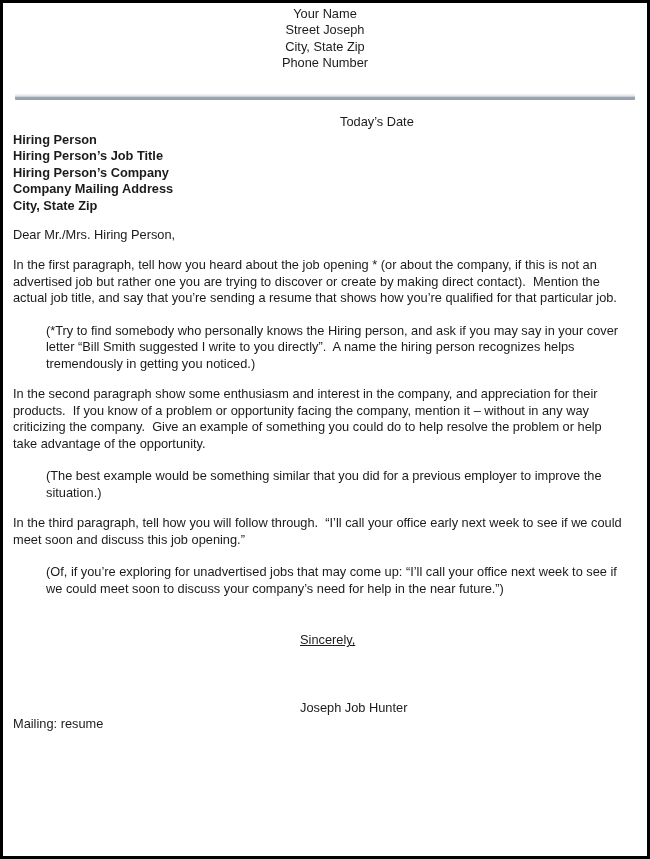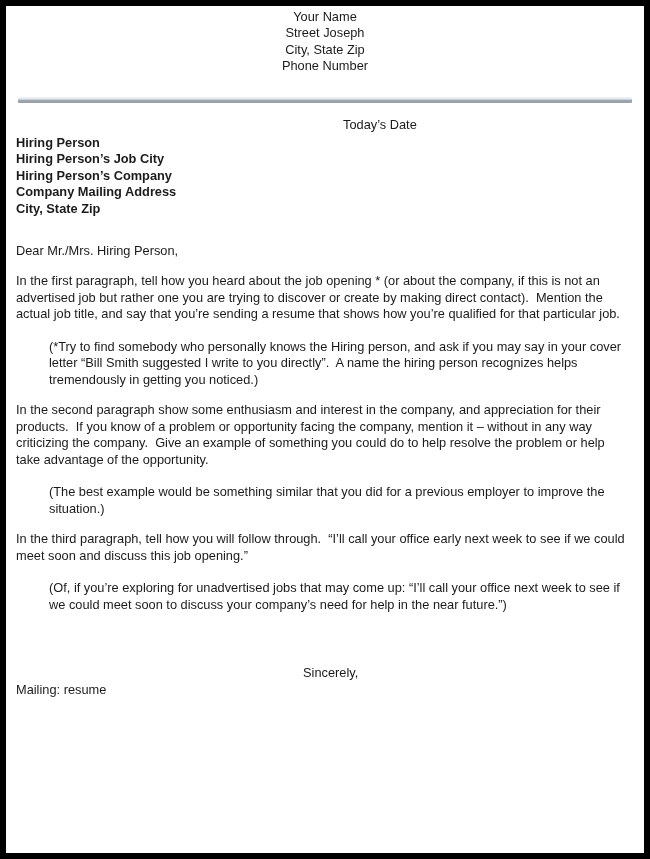--- a/index.html
+++ b/index.html
@@ -1,51 +1,51 @@
 <!DOCTYPE html>
 <html><head>
 <meta charset="utf-8">
 <style>
   html, body { margin: 0; padding: 0; background: #ffffff; }
   .page {
     width: 650px;
     height: 859px;
     box-sizing: border-box;
-    border: 6px solid #000000;
+    border: 3px solid #000000;
     background: #ffffff;
     font-family: "Liberation Sans", sans-serif;
     font-size: 12.8px;
     line-height: 16.4px;
     color: #1b1b1b;
     padding: 3px 10px 0 10px;
     overflow: hidden;
   }
   .sender { text-align: center; }
   .divider {
     height: 6px;
     margin: 22px 2px 0 2px;
     background: linear-gradient(to bottom,
       #f2f4f7 0%, #e3e8ee 30%, #c4cad2 45%, #99a1ab 60%, #99a1ab 100%);
     border-radius: 1px;
   }
   .date-line { margin-top: 14px; padding-left: 327px; }
   .recipient { margin-top: 2px; font-weight: bold; }
-  .block { margin-top: 26px; }
+  .block { margin-top: 13px; }
   .para {
     margin-top: 14px;
     width: 613px;
     white-space: pre-wrap;
   }
   .note {
     margin-top: 16.4px;
     margin-left: 33px;
     width: 578px;
     white-space: pre-wrap;
   }
-  .valediction { margin-top: 52px; padding-left: 287px; }
+  .valediction { margin-top: 35px; padding-left: 287px; text-decoration: underline; }
   .signature { margin-top: 51px; padding-left: 287px; }
   .enclosure { margin-top: 0; }
   .line { white-space: pre; }
 </style>
 </head>
 <body>
 
 <div class="page">
 
   <div class="sender">
@@ -54,21 +54,21 @@
     <div class="line">City, State Zip</div>
     <div class="line">Phone Number</div>
   </div>
 
   <div class="divider"></div>
 
   <div class="date-line">Today’s Date</div>
 
   <div class="recipient">
     <div class="line">Hiring Person</div>
-    <div class="line">Hiring Person’s Job City</div>
+    <div class="line">Hiring Person’s Job Title</div>
     <div class="line">Hiring Person’s Company</div>
     <div class="line">Company Mailing Address</div>
     <div class="line">City, State Zip</div>
   </div>
 
   <div class="block">Dear Mr./Mrs. Hiring Person,</div>
 
   <div class="para">In the first paragraph, tell how you heard about the job opening * (or about the company, if this is not an advertised job but rather one you are trying to discover or create by making direct contact).  Mention the actual job title, and say that you’re sending a resume that shows how you’re qualified for that particular job.</div>
 
   <div class="note">(*Try to find somebody who personally knows the Hiring person, and ask if you may say in your cover letter “Bill Smith suggested I write to you directly”.  A name the hiring person recognizes helps tremendously in getting you noticed.)</div>
@@ -77,16 +77,17 @@
 
   <div class="note">(The best example would be something similar that you did for a previous employer to improve the situation.)</div>
 
   <div class="para">In the third paragraph, tell how you will follow through.  “I’ll call your office early next week to see if we could meet soon and discuss this job opening.”</div>
 
   <div class="note">(Of, if you’re exploring for unadvertised jobs that may come up: “I’ll call your office next week to see if we could meet soon to discuss your company’s need for help in the near future.”)</div>
 
 
   <div class="valediction">Sincerely,</div>
 
+  <div class="signature">Joseph Job Hunter</div>
 
   <div class="enclosure">Mailing: resume</div>
 
 </div>
 
 </body></html>

